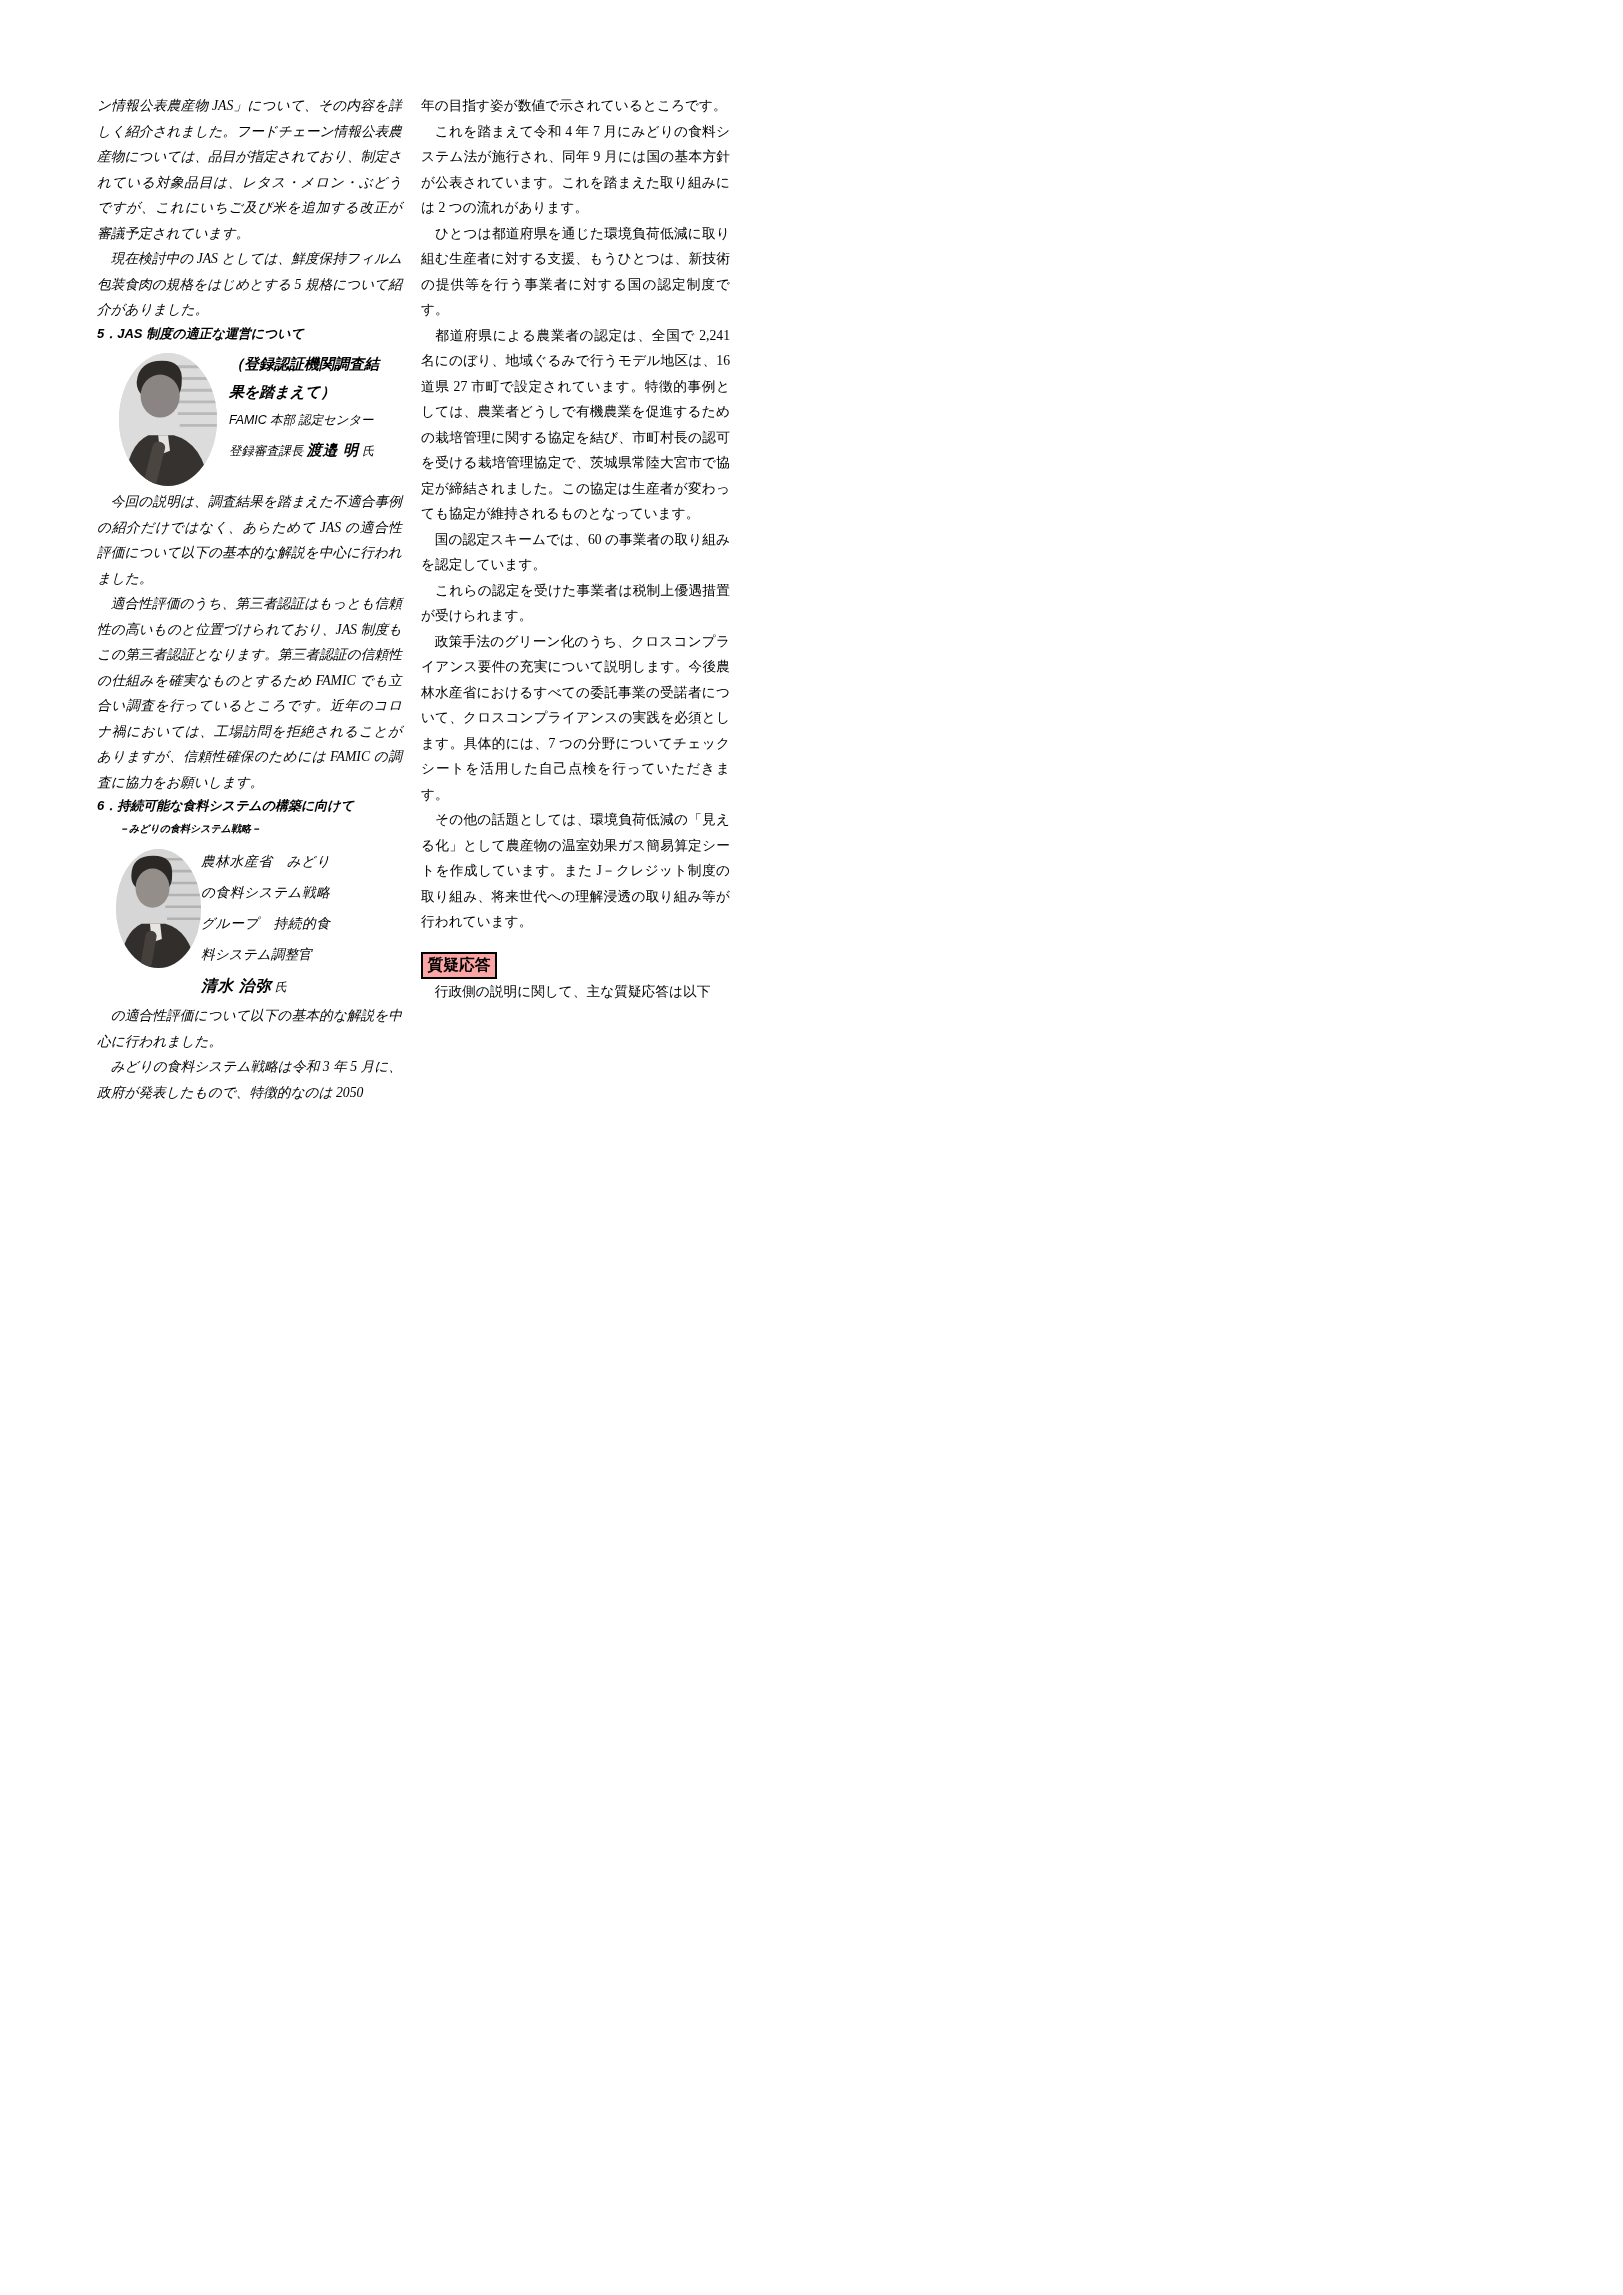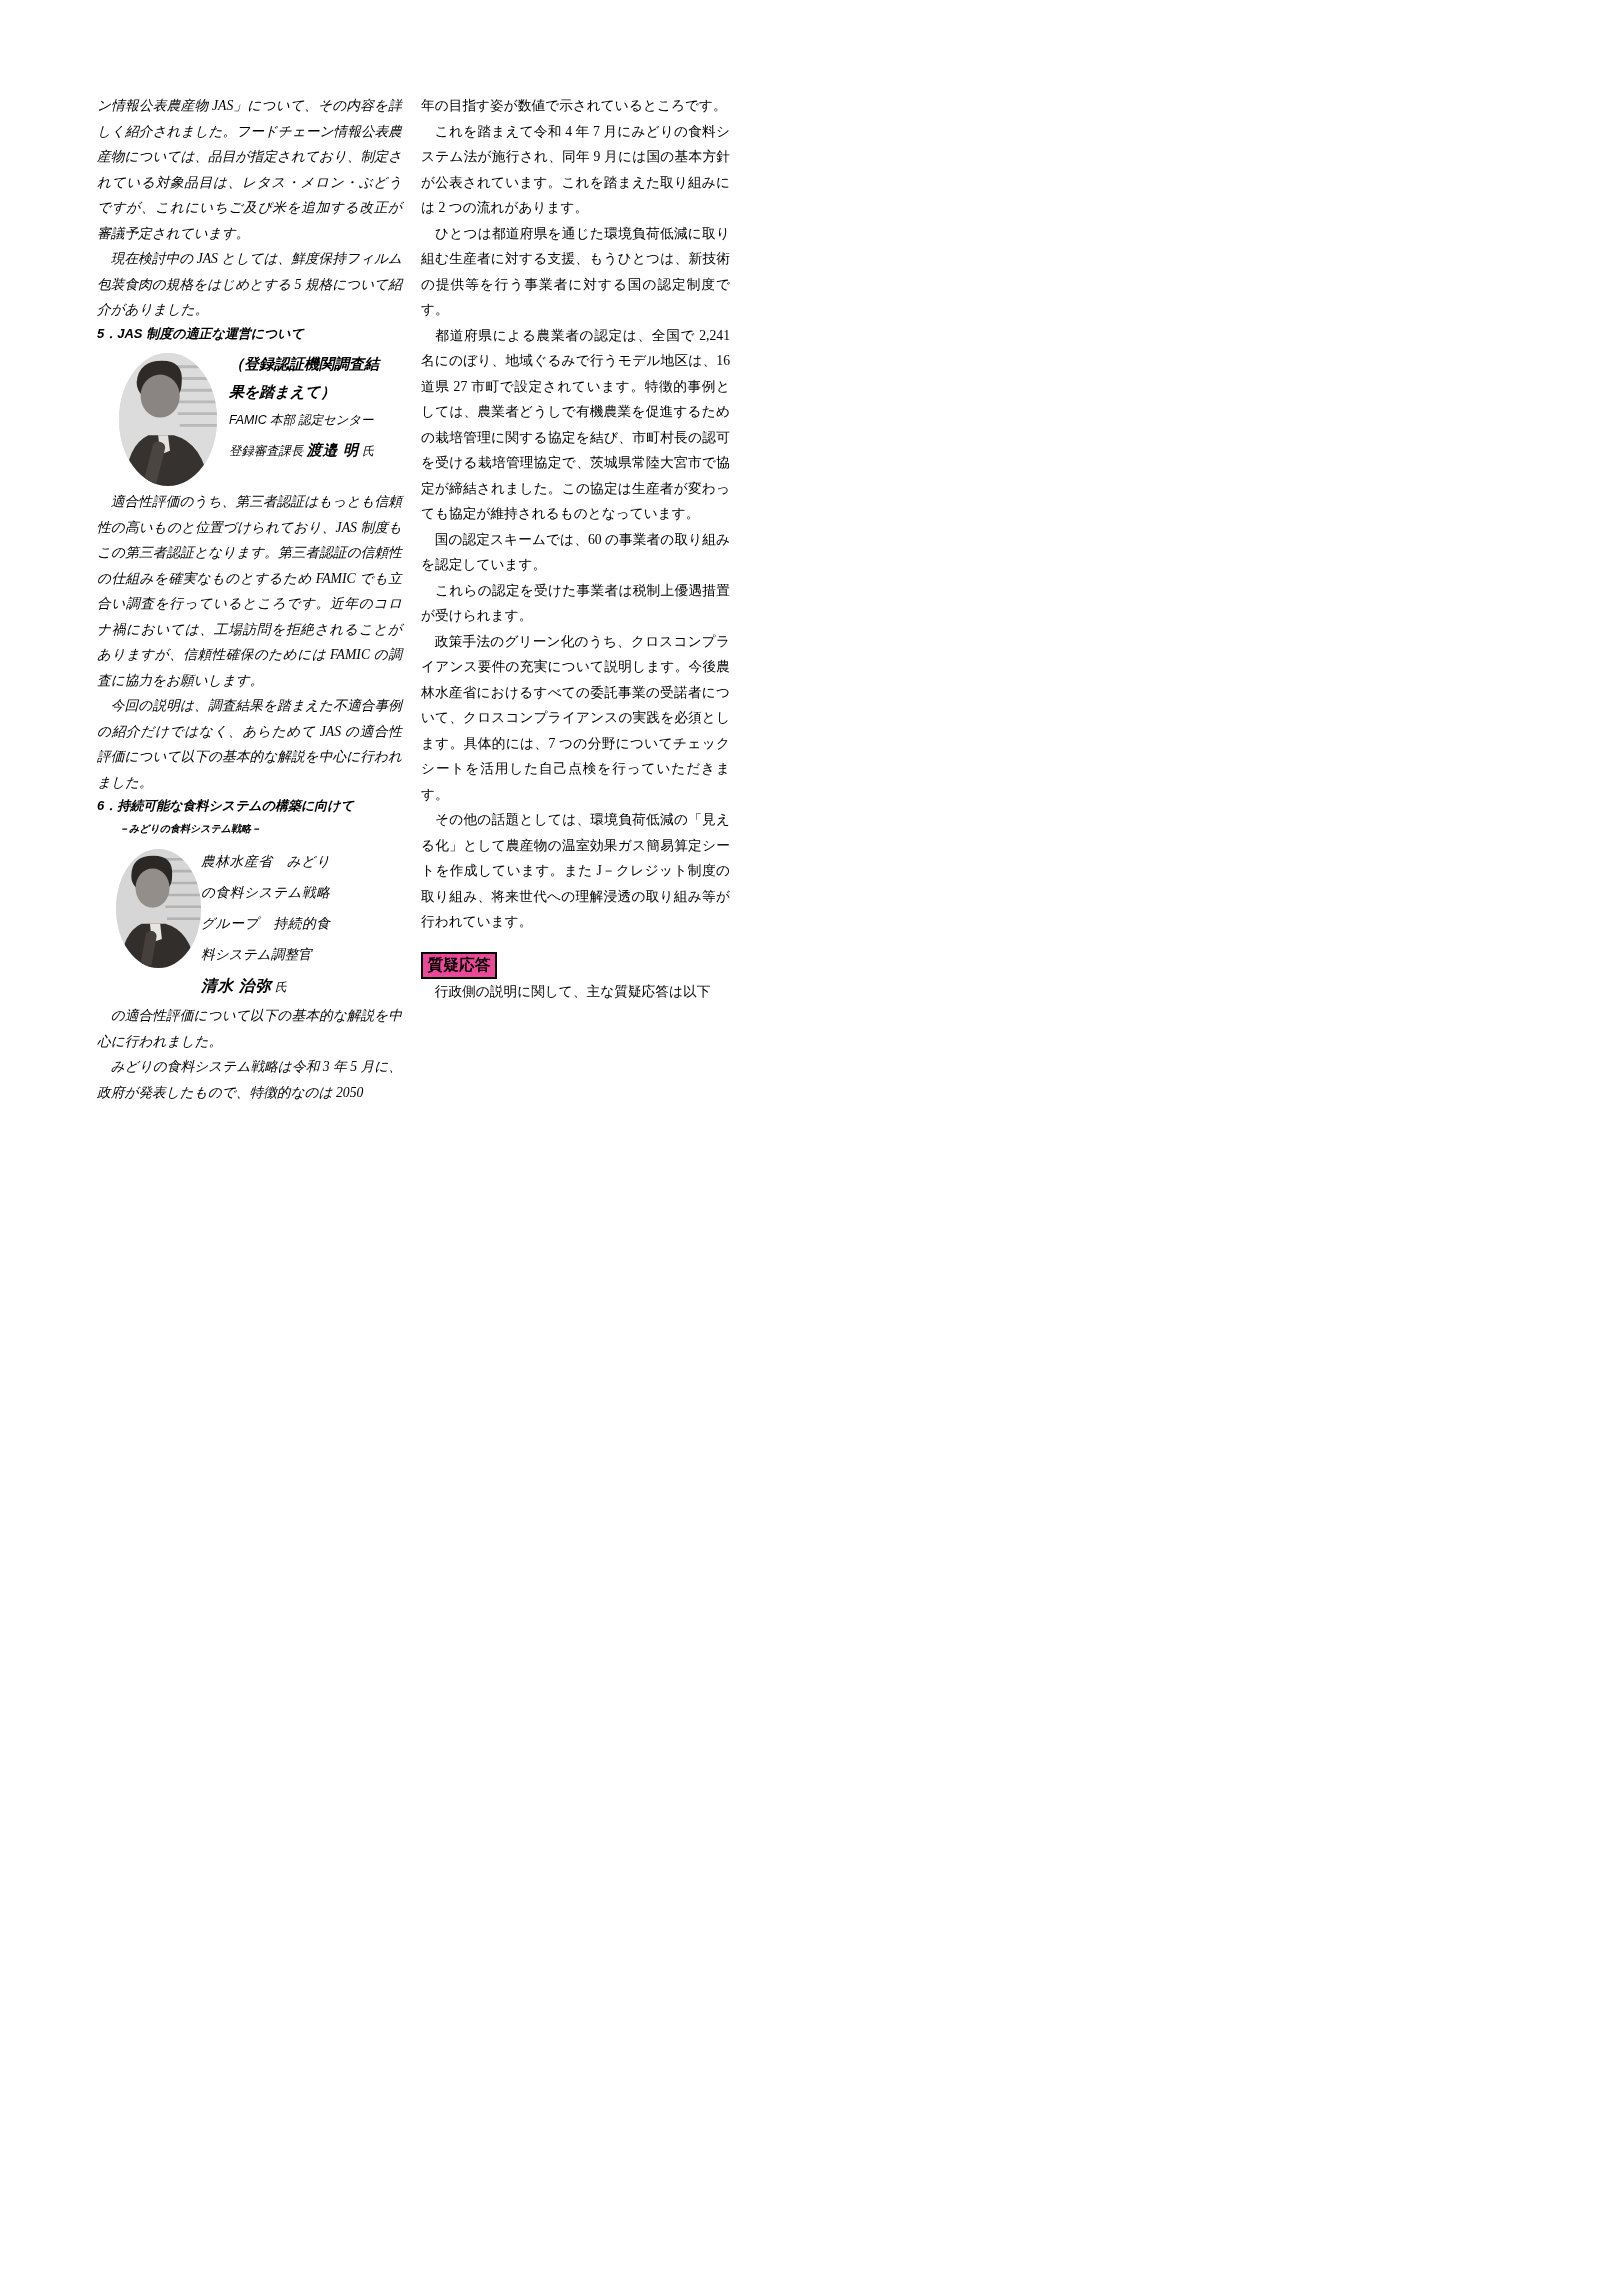--- a/index.html
+++ b/index.html
@@ -59,21 +59,21 @@
   }
   .cap-name-line2{
     font-family:"Liberation Sans","DejaVu Sans",sans-serif;
     font-size:12.4px;line-height:31px;margin-left:16.4px;white-space:nowrap;
   }
   .cap-name-line2 b{font-size:15.7px;letter-spacing:0.7px;}
   .qa-box{
     display:inline-block;margin-top:17px;
     border:2px solid #000;padding:2px 4.6px 3.3px 4.6px;
     font-family:"Liberation Sans","DejaVu Sans",sans-serif;
-    font-weight:bold;font-size:15.7px;line-height:18.3px;background:#ec4899;
+    font-weight:bold;font-size:15.7px;line-height:18.3px;background:#fca5a5;
   }
   .qa-intro{margin-top:18.3px;}
   .pb-after-caption{margin-top:1.3px;}
 </style>
 </head>
 <body>
 
 <div class="page">
 
   <div class="col col1">
@@ -105,22 +105,22 @@
         <div class="cap-heading">（登録認証機関調査結果を踏まえて）</div>
         <div class="cap-org">FAMIC 本部 認定センター</div>
         <div class="cap-name-line">
           <span>登録審査課長</span>
           <b>渡邉 明</b>
           <span class="cap-honorific">氏</span>
         </div>
       </div>
     </div>
 
+    <p class="body pb-after-caption">　今回の説明は、調査結果を踏まえた不適合事例の紹介だけではなく、あらためて JAS の適合性評価について以下の基本的な解説を中心に行われました。</p>
     <p class="body">　適合性評価のうち、第三者認証はもっとも信頼性の高いものと位置づけられており、JAS 制度もこの第三者認証となります。第三者認証の信頼性の仕組みを確実なものとするため FAMIC でも立合い調査を行っているところです。近年のコロナ禍においては、工場訪問を拒絶されることがありますが、信頼性確保のためには FAMIC の調査に協力をお願いします。</p>
-    <p class="body pb-after-caption">　今回の説明は、調査結果を踏まえた不適合事例の紹介だけではなく、あらためて JAS の適合性評価について以下の基本的な解説を中心に行われました。</p>
 
     <h2 class="sec-heading sec6-heading">6．持続可能な食料システムの構築に向けて</h2>
     <div class="sec-subheading">－みどりの食料システム戦略－</div>
 
     <div class="speaker-block">
       <div class="photo photo2">
         <svg viewBox="0 0 100 140" preserveAspectRatio="none">
           <rect width="100" height="140" fill="#d6d6d6"></rect>
           <g stroke="#b2b2b2" stroke-width="3">
             <line x1="50" y1="12" x2="100" y2="12"></line>

